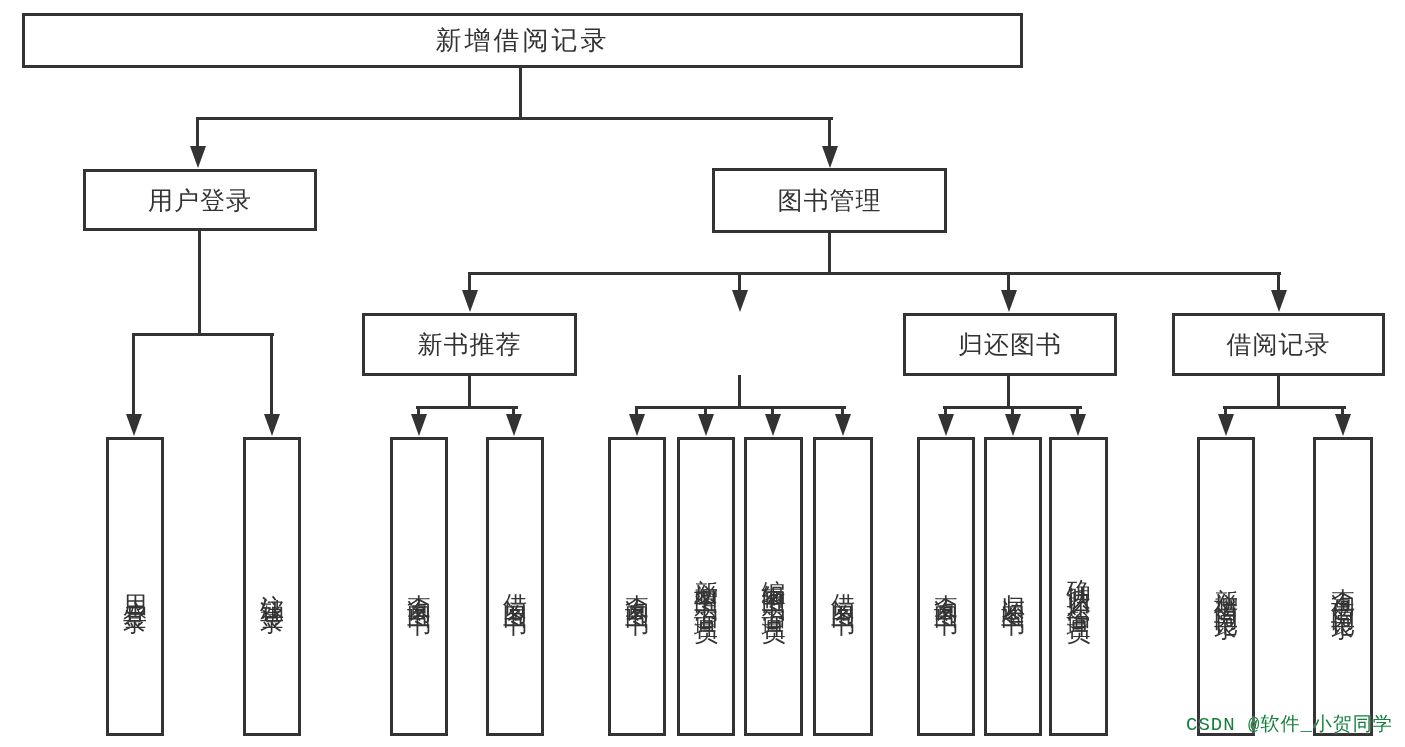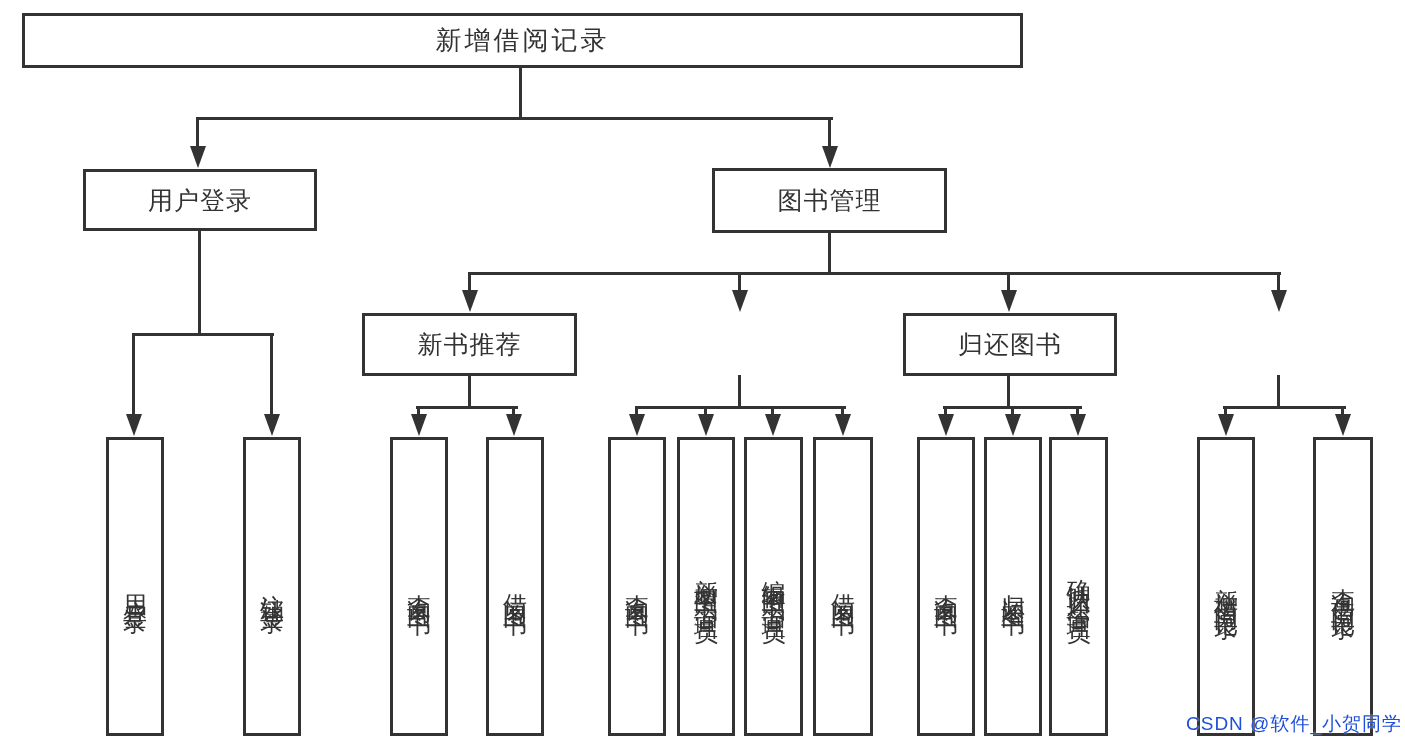--- a/index.html
+++ b/index.html
@@ -7,22 +7,22 @@
           font-family:"Liberation Sans",sans-serif;}
   .box{position:absolute;background:#fff;border:3px solid #333;box-sizing:border-box;
        display:flex;align-items:center;justify-content:center;color:#333;z-index:2;}
   .hlbl{font-size:25px;letter-spacing:1px;white-space:nowrap;color:#333;}
   .root-lbl{font-size:26px;letter-spacing:3px;}
   .vtxt{writing-mode:vertical-rl;line-height:1;font-size:24px;letter-spacing:6px;
         white-space:nowrap;color:#333;}
   .line{position:absolute;background:#333;z-index:1;}
   .ar{position:absolute;width:0;height:0;border-left:8px solid transparent;
       border-right:8px solid transparent;border-top:22px solid #333;z-index:1;}
-  .wm{position:absolute;left:1186px;top:711px;font-size:19px;color:#1d4ed8;
-      letter-spacing:1px;white-space:nowrap;text-shadow:0 0 2px #fff;z-index:4;}
+  .wm{position:absolute;left:1186px;top:711px;font-size:19px;color:#15803d;
+      letter-spacing:1px;white-space:nowrap;text-shadow:0 0 2px #fff;z-index:4;font-family:Liberation Mono, monospace;}
 </style>
 </head>
 <body>
 
 <div id="canvas">
 
   <div class="line" style="left:519px;top:66px;width:3px;height:53px"></div>
   <div class="line" style="left:196px;top:117px;width:637px;height:3px"></div>
   <div class="line" style="left:196px;top:117px;width:3px;height:33px"></div>
   <div class="line" style="left:828px;top:117px;width:3px;height:33px"></div>
@@ -90,20 +90,23 @@
   <div class="box" style="left:712px;top:168px;width:235px;height:65px">
     <span class="hlbl">图书管理</span>
   </div>
 
   <div class="box" style="left:362px;top:313px;width:215px;height:63px">
     <span class="hlbl">新书推荐</span>
   </div>
   <div class="box" style="left:903px;top:313px;width:214px;height:63px">
     <span class="hlbl">归还图书</span>
   </div>
+  <div class="box" style="left:1172px;top:313px;width:213px;height:63px">
+    <span class="hlbl">借阅记录</span>
+  </div>
 
   <div class="box" style="left:106px;top:437px;width:58px;height:299px">
     <span class="vtxt">用户登录</span>
   </div>
   <div class="box" style="left:243px;top:437px;width:58px;height:299px">
     <span class="vtxt">注销登录</span>
   </div>
 
   <div class="box" style="left:390px;top:437px;width:58px;height:299px">
     <span class="vtxt">查询图书</span>

